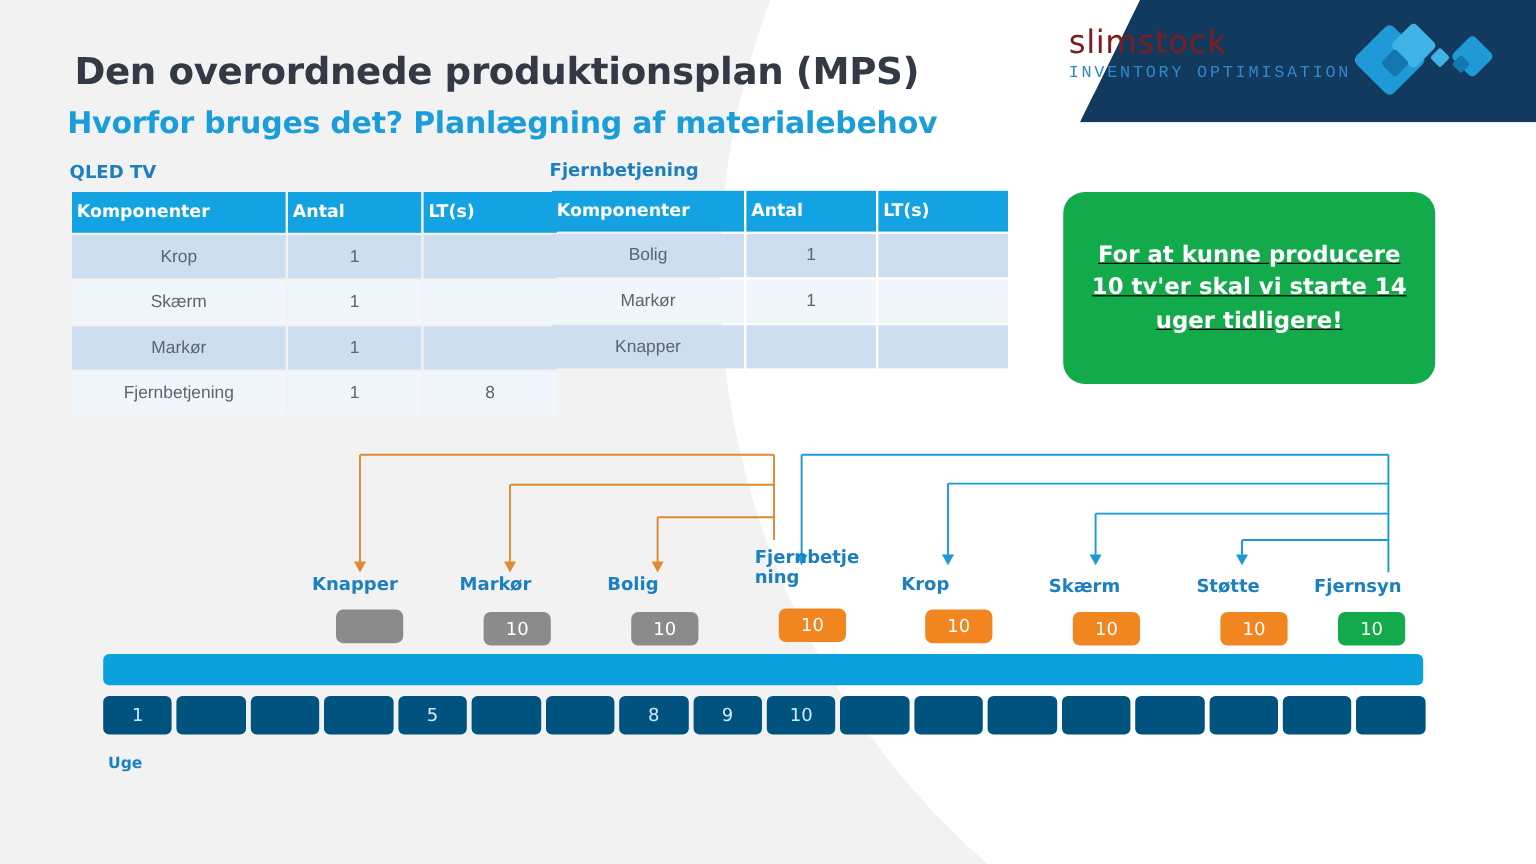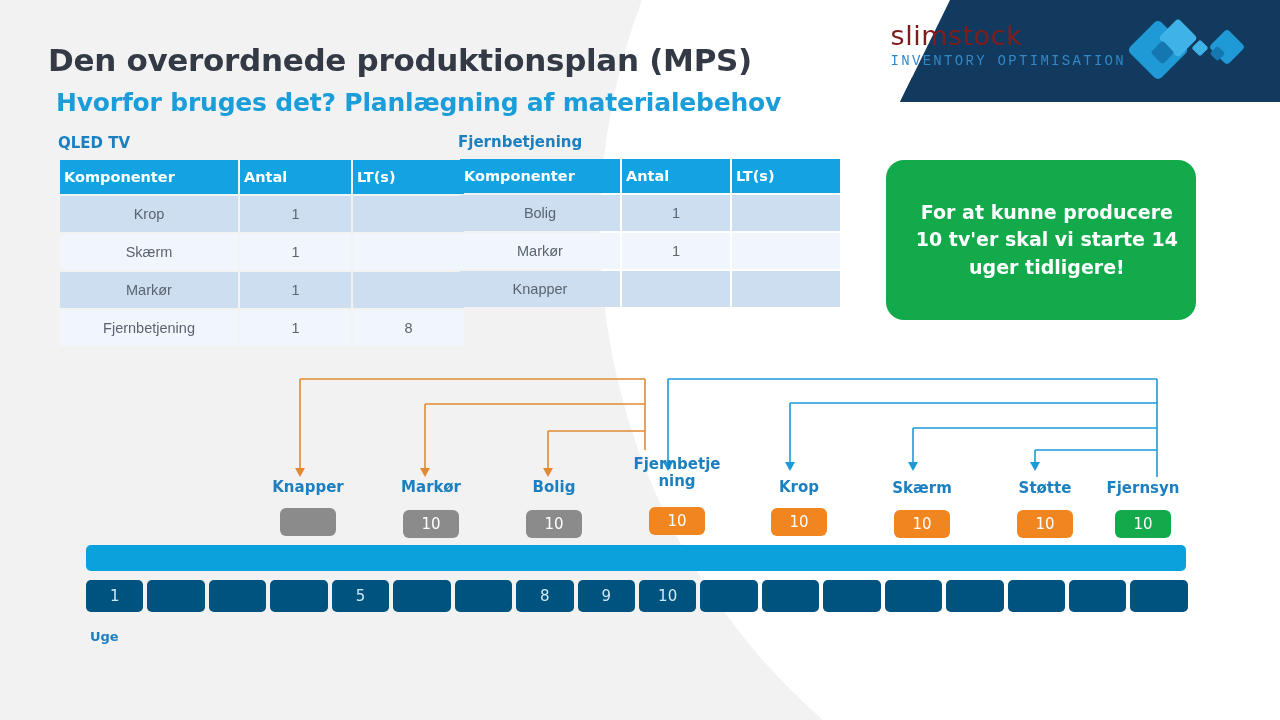--- a/index.html
+++ b/index.html
@@ -58,21 +58,21 @@
   .dia{position:absolute;transform:rotate(45deg);}
   .d1{left:4px;top:6px;width:44px;height:44px;background:#1f9ad6;border-radius:5px;}
   .d2{left:32px;top:2px;width:28px;height:28px;background:#3fb3e8;border-radius:4px;}
   .d3{left:22px;top:22px;width:17px;height:17px;background:#1477b0;border-radius:3px;}
   .d4{left:62px;top:20px;width:12px;height:12px;background:#3fb3e8;border-radius:2px;}
   .d5{left:82px;top:12px;width:26px;height:26px;background:#1f9ad6;border-radius:4px;}
   .d6{left:80px;top:26px;width:11px;height:11px;background:#1477b0;border-radius:2px;}
 
   
   .title{
-    position:absolute;left:48px;top:42px;z-index:10;
+    position:absolute;left:62px;top:42px;z-index:10;
     font-size:31px;font-weight:700;color:#333a45;
     font-family:"DejaVu Sans", sans-serif;
     letter-spacing:-0.3px;
   }
   .subtitle{
     position:absolute;left:56px;top:88px;z-index:10;
     font-size:25px;font-weight:700;color:#1b9dd9;
     font-family:"DejaVu Sans", sans-serif;
     letter-spacing:-0.2px;
   }
@@ -101,33 +101,33 @@
   #tbl1{left:58px;top:134px;}
   #tbl2{left:458px;top:133px;}
   #tbl2 .c-name{width:152px;}
   #tbl2 .c-qty{width:100px;}
   #tbl2 .c-lt{width:100px;}
 
   
   .callout{
     position:absolute;left:886px;top:160px;width:310px;height:160px;
     background:#13aa4b;border-radius:18px;z-index:10;
-    display:flex;align-items:center;justify-content:flex-end;
+    display:flex;align-items:center;justify-content:center;text-decoration:underline;
   }
   .callout span{
     color:#ffffff;font-size:19px;font-weight:700;line-height:1.45;
     text-align:center;padding:0 18px;white-space:pre-line;
     font-family:"DejaVu Sans", sans-serif;
   }
 
   
   #connectors{position:absolute;left:0;top:0;width:1280px;height:720px;z-index:8;}
 
   
-  .node{position:absolute;z-index:10;text-align:center;}
+  .node{position:absolute;z-index:10;}
   .node-label{
     color:#1b7fc0;font-size:15px;font-weight:700;line-height:1.12;
     font-family:"DejaVu Sans", sans-serif;
   }
   .node-box{
     width:56px;height:28px;border-radius:6px;margin:6px auto 0;
     display:flex;align-items:center;justify-content:center;
     color:#ffffff;font-size:15px;font-family:"DejaVu Sans", sans-serif;
   }
   .bx-gray{background:#8b8b8b;}

